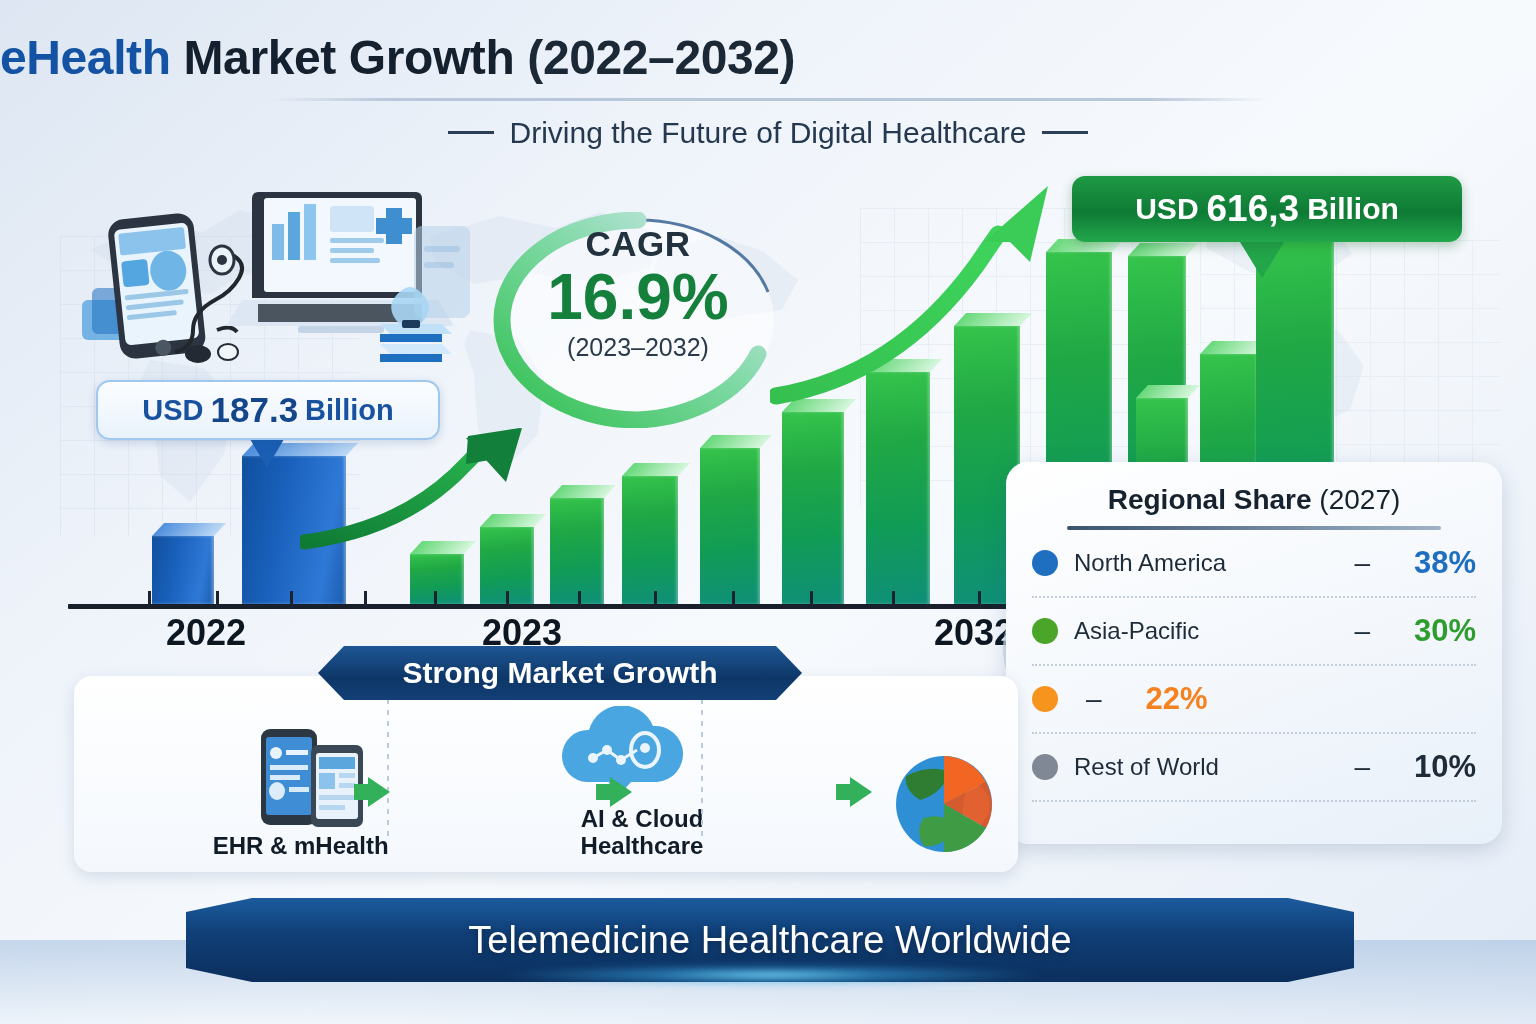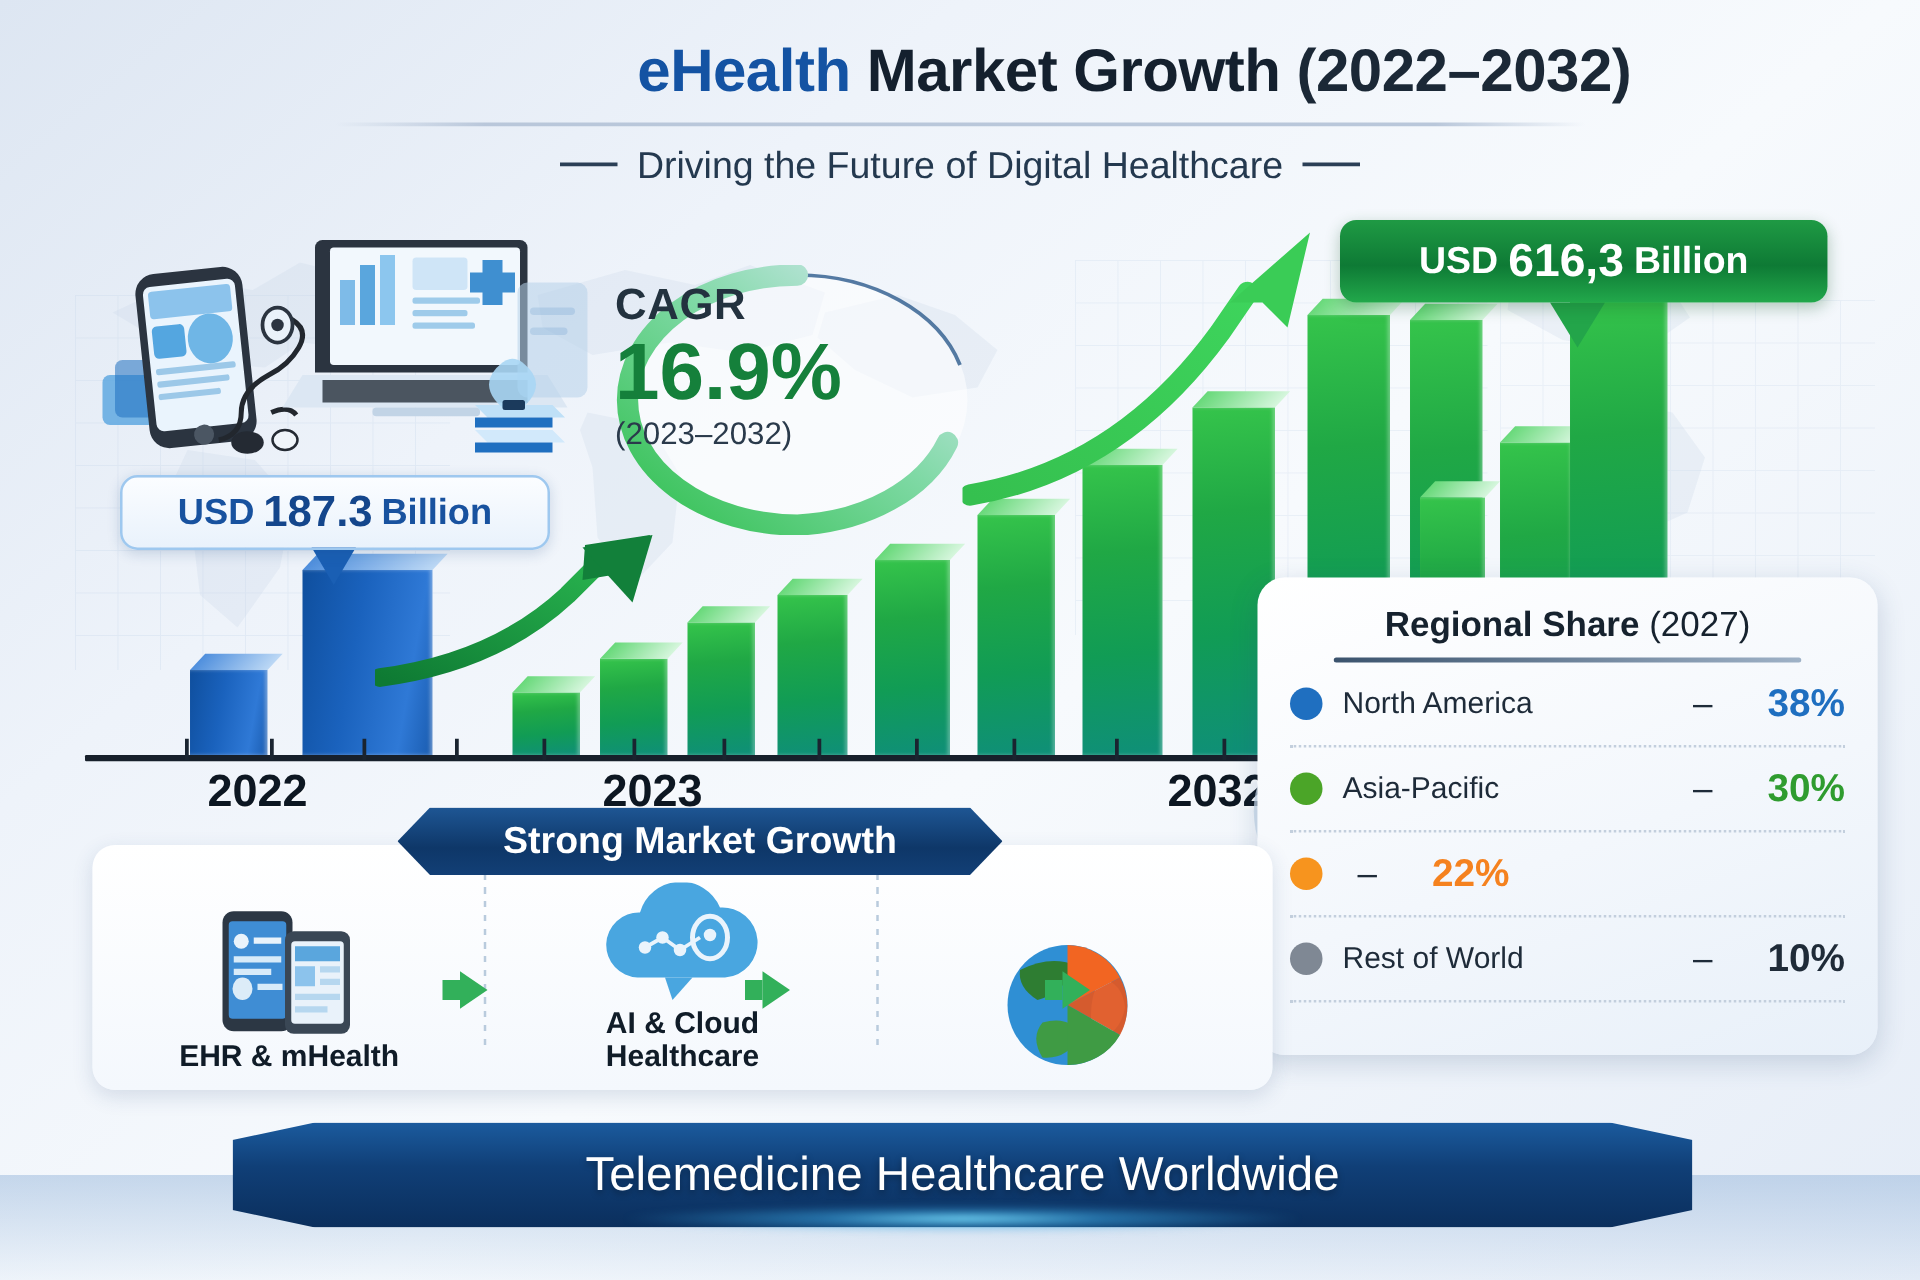--- a/index.html
+++ b/index.html
@@ -13,21 +13,21 @@
   .abs{position:absolute;}
 
   
   .bg-map{position:absolute;inset:0;opacity:.42;}
   .bg-grid{position:absolute;opacity:.5;
     background-image:linear-gradient(#c9d8ea 1px,transparent 1px),linear-gradient(90deg,#c9d8ea 1px,transparent 1px);
     background-size:34px 34px;}
 
   
   .title{
-    top:30px;left:0;width:1305px;text-align:right;
+    top:30px;left:0;width:1305px;text-align:left;
     font-size:48px;font-weight:bold;color:#14202e;letter-spacing:-.4px;white-space:nowrap;
   }
   .title .ehealth{color:#1453a3;}
   .title .years{font-weight:bold;color:#1b2836;}
   .title-rule{top:98px;left:268px;width:1000px;height:3px;
     background:linear-gradient(90deg,rgba(180,196,216,0),#b9c7da 12%,#b9c7da 88%,rgba(180,196,216,0));}
   .subtitle{
     top:116px;left:0;width:1536px;text-align:center;
     font-size:30px;color:#24394f;white-space:nowrap;
   }
@@ -74,21 +74,21 @@
     box-shadow:0 4px 12px rgba(20,90,40,.3);
     display:flex;align-items:center;justify-content:center;
     font-size:30px;color:#ffffff;font-weight:bold;white-space:nowrap;
   }
   .callout-green .big{font-size:37px;margin:0 8px;}
   .ptr-green{top:242px;left:1240px;width:0;height:0;
     border-left:22px solid transparent;border-right:22px solid transparent;border-top:36px solid #23a54a;}
 
   
   .cagr-wrap{top:212px;left:492px;width:292px;height:216px;}
-  .cagr-text{position:absolute;inset:0;}
+  .cagr-text{position:absolute;inset:0;text-align:center;}
   .cagr-lbl{margin-top:12px;font-size:35px;font-weight:bold;color:#23323f;letter-spacing:.5px;}
   .cagr-val{font-size:64px;font-weight:bold;color:#15803b;line-height:.98;margin-top:2px;}
   .cagr-per{font-size:25px;color:#2a3a4b;margin-top:4px;}
 
   
   .panel{
     top:462px;left:1006px;width:496px;height:382px;border-radius:22px;
     background:linear-gradient(160deg,#ffffff 0%,#f3f7fc 55%,#e8f0f9 100%);
     box-shadow:0 6px 22px rgba(40,75,120,.20);
   }
@@ -115,21 +115,21 @@
   }
   .ribbon2{
     top:646px;left:318px;width:484px;height:54px;
     background:linear-gradient(180deg,#1e5694 0%,#0e3768 60%,#123f76 100%);
     clip-path:polygon(26px 0,458px 0,484px 27px,458px 54px,26px 54px,0 27px);
     display:flex;align-items:center;justify-content:center;
     color:#fff;font-size:30px;font-weight:bold;white-space:nowrap;
     box-shadow:0 4px 10px rgba(10,40,80,.3);
   }
   .step{flex:1;height:100%;position:relative;display:flex;flex-direction:column;
-        align-items:center;justify-content:flex-end;padding-bottom:12px;}
+        align-items:flex-end;justify-content:flex-end;padding-bottom:12px;}
   .step-sep{position:absolute;top:24px;right:0;width:2px;height:150px;
             background:repeating-linear-gradient(#b9cbdd 0 5px,transparent 5px 11px);}
   .step-icon{height:104px;display:flex;align-items:flex-end;justify-content:center;margin-bottom:4px;}
   .step-label{font-size:24px;font-weight:bold;color:#101c28;text-align:center;line-height:1.12;white-space:pre-line;}
   .arrow-g{position:absolute;width:0;height:0;z-index:5;
     border-top:15px solid transparent;border-bottom:15px solid transparent;border-left:22px solid #32b05a;}
   .arrow-tail{position:absolute;width:14px;height:16px;background:#32b05a;z-index:5;}
   .bannerX{
     top:898px;left:186px;width:1168px;height:84px;
     background:linear-gradient(180deg,#1b5b9e 0%,#103f77 42%,#0b2f5d 100%);

